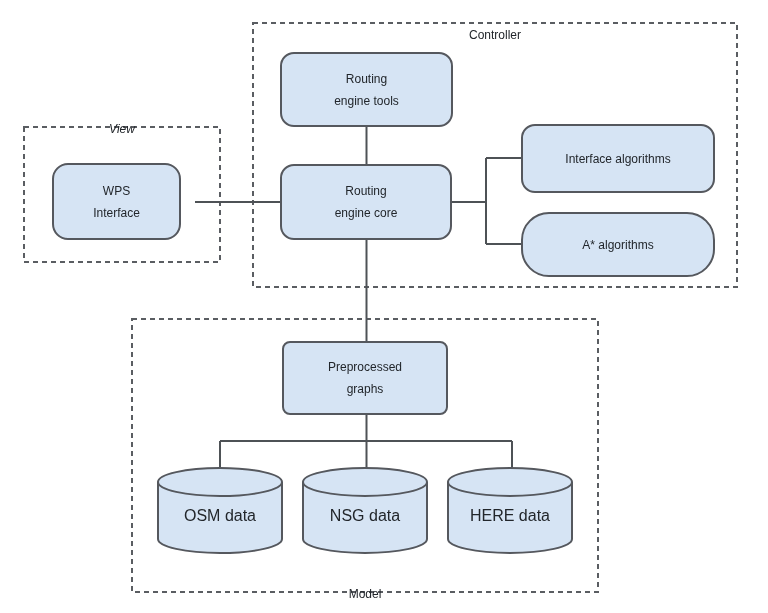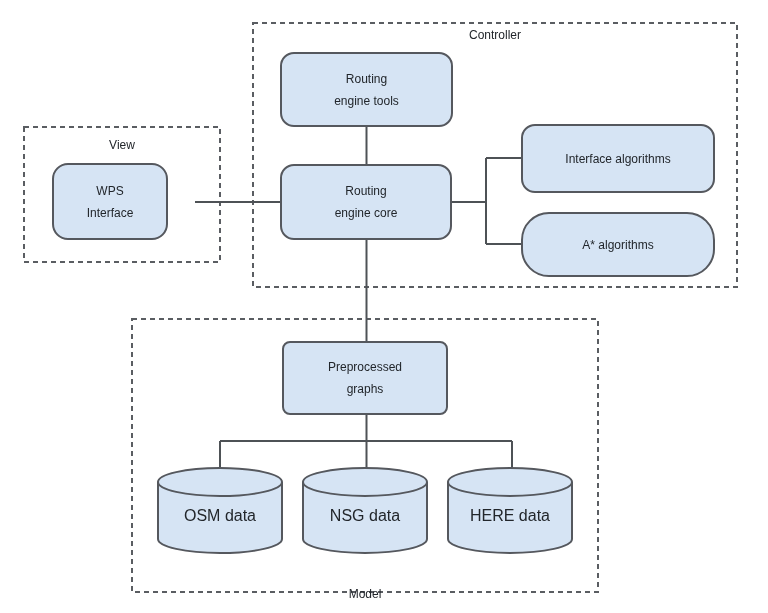--- a/index.html
+++ b/index.html
@@ -96,42 +96,42 @@
       <path class="cyl-body" d="M303 482 L303 539 A62 14 0 0 0 427 539 L427 482"></path>
       <ellipse class="cyl-top" cx="365" cy="482" rx="62" ry="14"></ellipse>
     </g>
     <g>
       <path class="cyl-body" d="M448 482 L448 539 A62 14 0 0 0 572 539 L572 482"></path>
       <ellipse class="cyl-top" cx="510" cy="482" rx="62" ry="14"></ellipse>
     </g>
   </svg>
 
   <div class="group-label" style="left:253px; top:26px; width:484px;">Controller</div>
-  <div class="group-label" style="left:24px; top:136px; width:196px;">View</div>
+  <div class="group-label" style="left:24px; top:120px; width:196px;font-style:italic;">View</div>
   <div class="group-label" style="left:132px; top:558px; width:466px;margin-top:27px;">Model</div>
 
   <div class="node" style="left:280px; top:52px; width:173px; height:75px;">
     <span class="node-label">Routing
 engine tools</span>
   </div>
 
   <div class="node" style="left:280px; top:164px; width:172px; height:76px;">
     <span class="node-label">Routing
 engine core</span>
   </div>
 
   <div class="node" style="left:521px; top:124px; width:194px; height:69px;">
     <span class="node-label">Interface algorithms</span>
   </div>
 
   <div class="node" style="left:521px; top:212px; width:194px; height:65px;border-radius:28px;">
     <span class="node-label">A* algorithms</span>
   </div>
 
-  <div class="node" style="left:52px; top:163px; width:116px; height:77px; border-radius:16px;">
+  <div class="node" style="left:52px; top:163px; width:129px; height:77px; border-radius:16px;">
     <span class="node-label">WPS
 Interface</span>
   </div>
 
   <div class="node square" style="left:282px; top:341px; width:166px; height:74px;">
     <span class="node-label">Preprocessed
 graphs</span>
   </div>
 
   <div class="cyl-label" style="left:158px; top:504px; width:124px;">OSM data</div>

